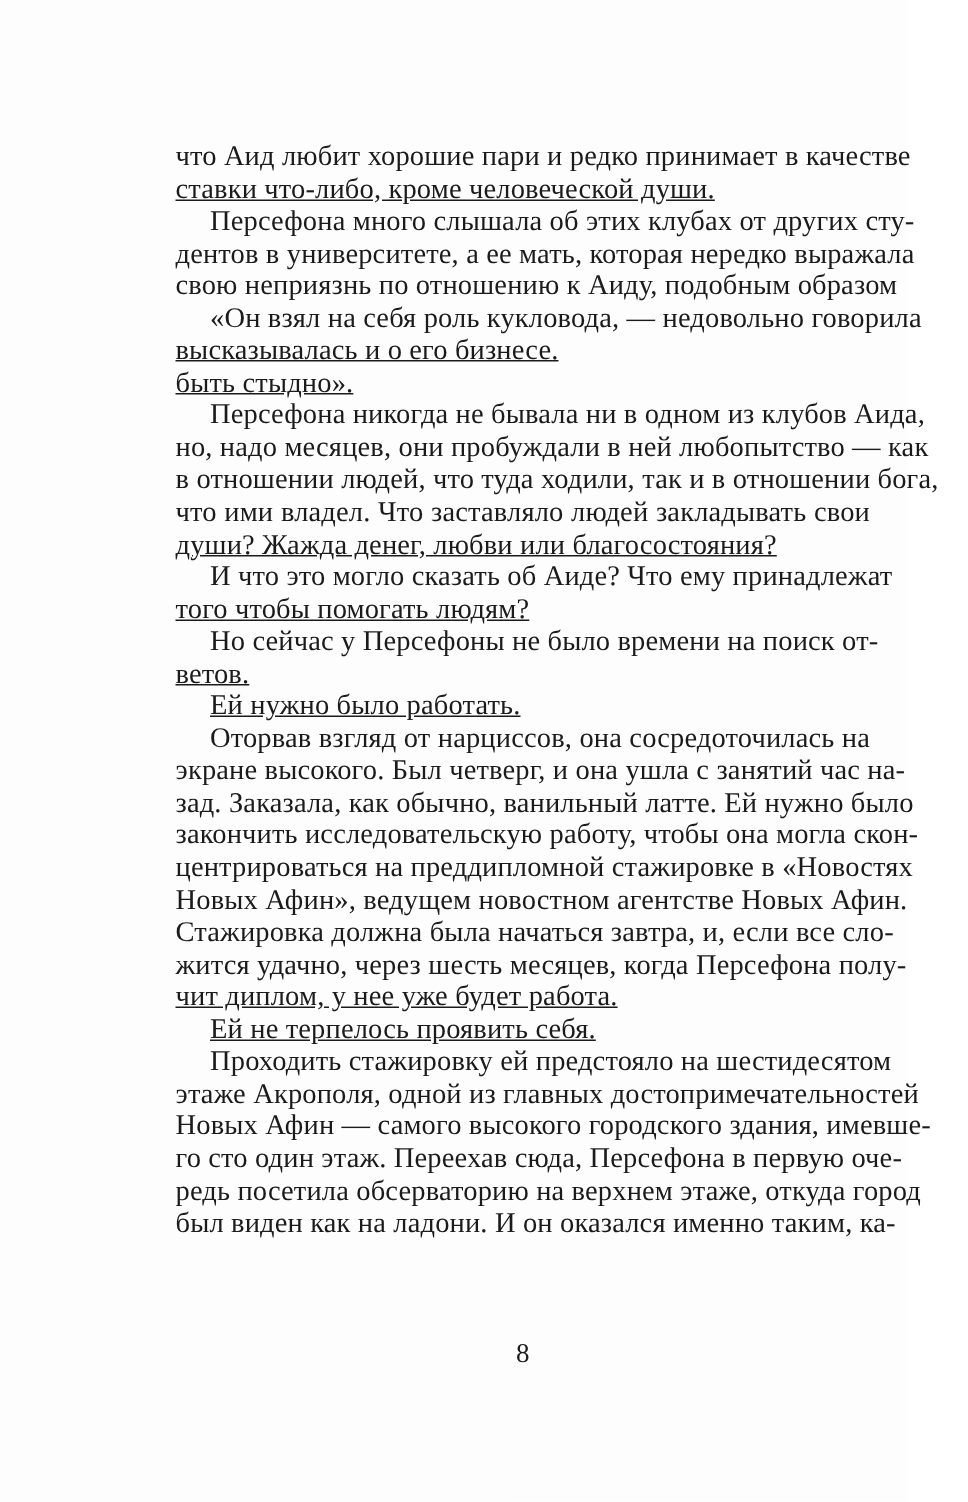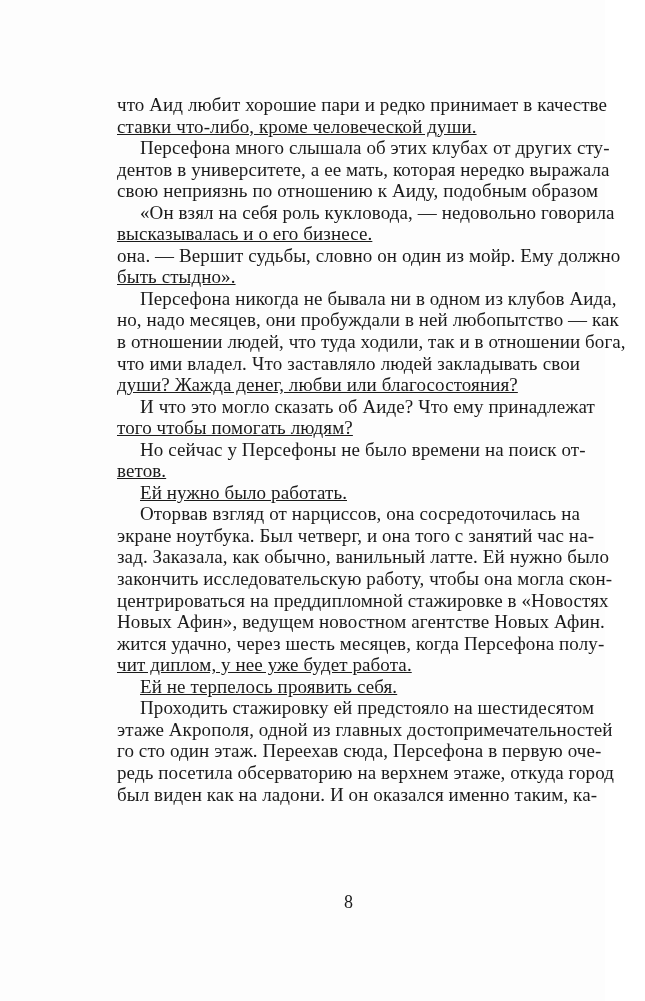--- a/index.html
+++ b/index.html
@@ -63,41 +63,42 @@
 
 <div class="book-page">
   <div class="text-block">
       <div class="line">что Аид любит хорошие пари и редко принимает в качестве</div>
       <div class="line last">ставки что-либо, кроме человеческой души.</div>
       <div class="line indent">Персефона много слышала об этих клубах от других сту-</div>
       <div class="line">дентов в университете, а ее мать, которая нередко выражала</div>
       <div class="line">свою неприязнь по отношению к Аиду, подобным образом</div>
       <div class="line indent">«Он взял на себя роль кукловода, — недовольно говорила</div>
       <div class="line last">высказывалась и о его бизнесе.</div>
-      <div class="line">она. — Вершит судьбы, словно он один из мойр. Ему должно</div>
       <div class="line last">быть стыдно».</div>
       <div class="line indent">Персефона никогда не бывала ни в одном из клубов Аида,</div>
       <div class="line">но, надо месяцев, они пробуждали в ней любопытство — как</div>
       <div class="line">в отношении людей, что туда ходили, так и в отношении бога,</div>
       <div class="line">что ими владел. Что заставляло людей закладывать свои</div>
       <div class="line last">души? Жажда денег, любви или благосостояния?</div>
       <div class="line indent">И что это могло сказать об Аиде? Что ему принадлежат</div>
       <div class="line last">того чтобы помогать людям?</div>
       <div class="line indent">Но сейчас у Персефоны не было времени на поиск от-</div>
       <div class="line last">ветов.</div>
       <div class="line indent last">Ей нужно было работать.</div>
       <div class="line indent">Оторвав взгляд от нарциссов, она сосредоточилась на</div>
-      <div class="line">экране ноутбука. Был четверг, и она того с занятий час на-</div>
+      <div class="line">экране высокого. Был четверг, и она ушла с занятий час на-</div>
       <div class="line">зад. Заказала, как обычно, ванильный латте. Ей нужно было</div>
       <div class="line">закончить исследовательскую работу, чтобы она могла скон-</div>
       <div class="line">центрироваться на преддипломной стажировке в «Новостях</div>
       <div class="line">Новых Афин», ведущем новостном агентстве Новых Афин.</div>
+      <div class="line">Стажировка должна была начаться завтра, и, если все сло-</div>
       <div class="line">жится удачно, через шесть месяцев, когда Персефона полу-</div>
       <div class="line last">чит диплом, у нее уже будет работа.</div>
       <div class="line indent last">Ей не терпелось проявить себя.</div>
       <div class="line indent">Проходить стажировку ей предстояло на шестидесятом</div>
       <div class="line">этаже Акрополя, одной из главных достопримечательностей</div>
+      <div class="line">Новых Афин — самого высокого городского здания, имевше-</div>
       <div class="line">го сто один этаж. Переехав сюда, Персефона в первую оче-</div>
       <div class="line">редь посетила обсерваторию на верхнем этаже, откуда город</div>
       <div class="line">был виден как на ладони. И он оказался именно таким, ка-</div>
     </div>
   <div class="page-number">8</div>
 </div>
 
 </body></html>

